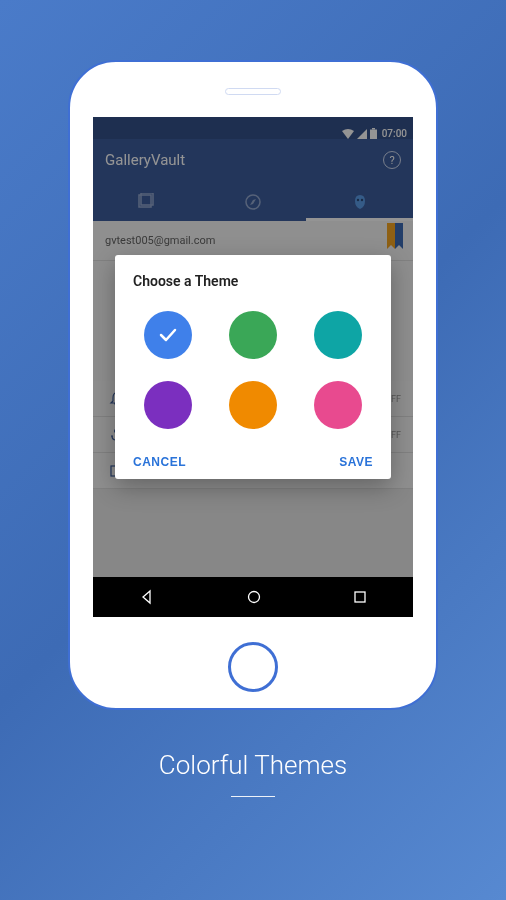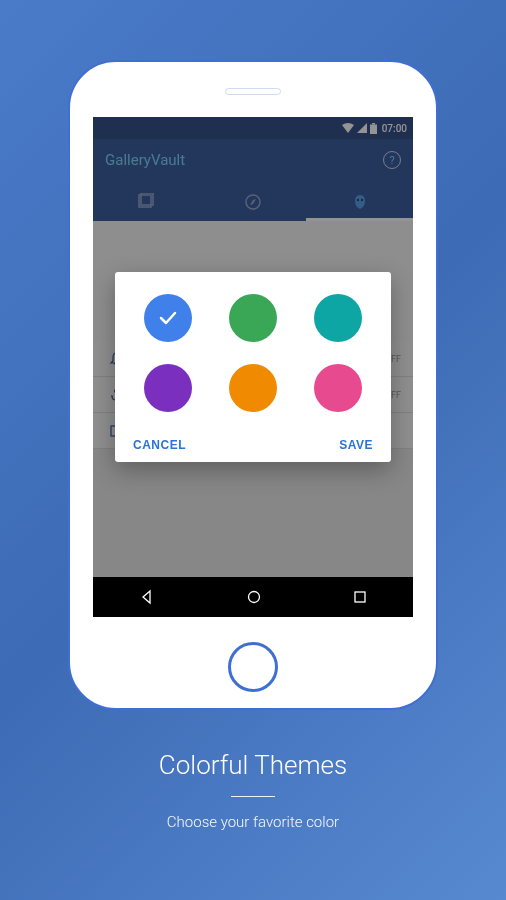--- a/index.html
+++ b/index.html
@@ -45,34 +45,34 @@
   border: 3px solid #3f6fd4;
   border-radius: 50%;
 }
 
 
 .status-bar {
   height: 22px;
   background: #35528a;
   display: flex;
   justify-content: flex-end;
-  align-items: center;
+  align-items: flex-end;
   gap: 3px;
   padding: 0 6px;
   color: #fff;
   font-size: 10px;
 }
 .status-icon { display:inline-flex; }
 .status-time { margin-left: 2px; font-weight: 500; }
 
 
 .app-bar {
   height: 42px;
   background: #3d5e9e;
-  color: #7dd3fc;
+  color: #ffffff;
   display: flex;
   align-items: center;
   padding: 0 12px;
   font-size: 15px;
 }
 .app-bar .spacer { flex:1; }
 .help-icon { width:18px; height:18px; border:1.5px solid #cfdaf0; border-radius:50%; display:flex; align-items:center; justify-content:center; font-size:11px; }
 
 
 .tabs {
@@ -205,20 +205,29 @@
       <div class="tab active">
         <svg width="18" height="18" viewBox="0 0 18 18">
             <path d="M9 2 Q14 2 14 8 Q14 14 9 16 Q4 14 4 8 Q4 2 9 2 Z" fill="#5c9de8"></path>
             <circle cx="7" cy="7" r="1.2" fill="#2a4a7a"></circle>
             <circle cx="11" cy="7" r="1.2" fill="#2a4a7a"></circle>
           </svg>
       </div>
     </div>
 
     <div class="list">
+      <div class="list-row email-row">
+        <span>gvtest005@gmail.com</span>
+        <span class="ribbon">
+          <svg width="28" height="30" viewBox="0 0 28 30">
+            <path d="M6 0 L14 0 L14 26 L10 22 L6 26 Z" fill="#f5a623"></path>
+            <path d="M14 0 L22 0 L22 26 L18 22 L14 26 Z" fill="#3d6bb5"></path>
+          </svg>
+        </span>
+      </div>
       <div style="height:120px"></div>
       <div class="list-row">
         <span class="row-icon">
           <svg width="14" height="14" viewBox="0 0 14 14">
               <path d="M7 1 Q10 1 10 6 L10 9 L12 11 L2 11 L4 9 L4 6 Q4 1 7 1 Z M6 12 Q7 14 8 12 Z" fill="none" stroke="#3d5e9e" stroke-width="1.2"></path>
             </svg>
         </span>
         <span class="row-label">Break-in Alerts</span>
         <span class="row-status">OFF</span>
       </div>
@@ -238,20 +247,21 @@
               <rect x="2" y="2" width="8" height="10" fill="none" stroke="#3d5e9e" stroke-width="1.2"></rect>
               <path d="M10 5 L13 7 L10 9 Z" fill="#3d5e9e"></path>
             </svg>
         </span>
         <span class="row-label">Backup and Restore</span>
       </div>
     </div>
 
     <div class="scrim">
       <div class="dialog">
+        <div class="dialog-title">Choose a Theme</div>
         <div class="swatches">
           <div class="swatch selected" style="background:#3f80ea">
             <svg width="22" height="22" viewBox="0 0 22 22">
                 <path d="M4 11 L9 16 L18 6" stroke="#fff" stroke-width="2.5" fill="none" stroke-linecap="round" stroke-linejoin="round"></path>
               </svg>
           </div>
           <div class="swatch" style="background:#3aa757"></div>
           <div class="swatch" style="background:#0ea5a5"></div>
           <div class="swatch" style="background:#7b2fbf"></div>
           <div class="swatch" style="background:#f08a00"></div>
@@ -283,14 +293,13 @@
     </div>
 
   </div>
 
   <div class="home-button"></div>
 </div>
 
 <div class="marketing">
   <div class="headline">Colorful Themes</div>
   <div class="divider"></div>
-  <div class="subline">Choose your favorite color</div>
 </div>
 
 </body></html>

